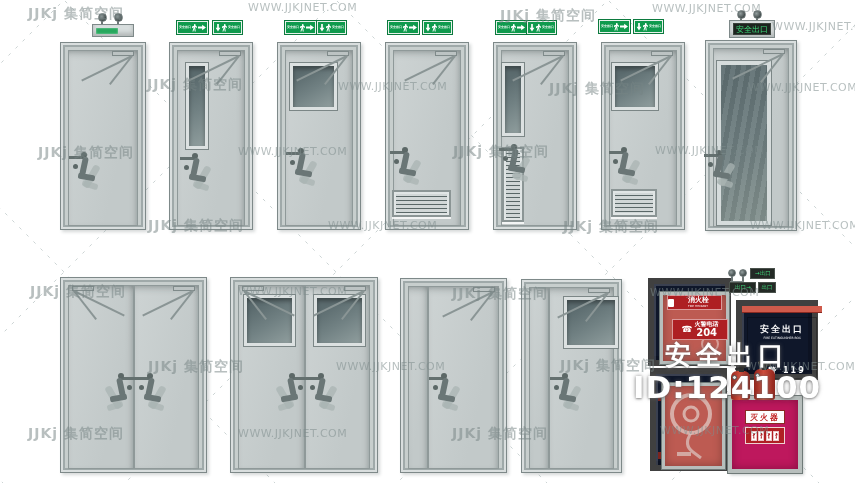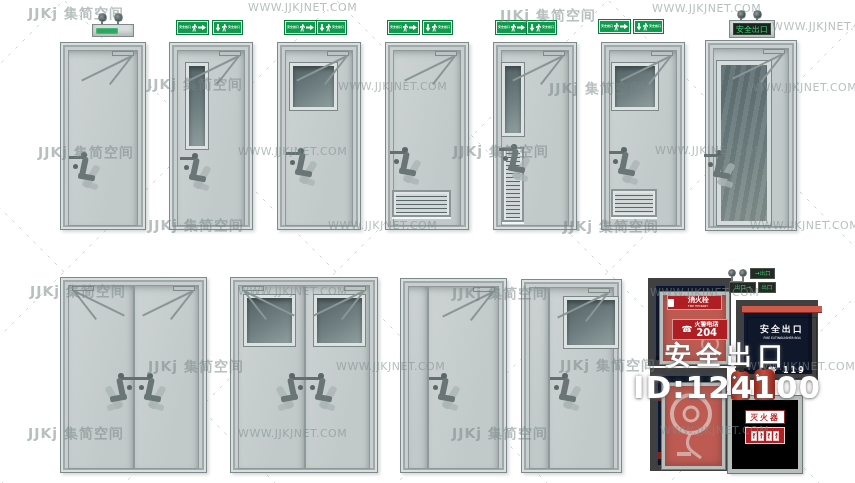--- a/index.html
+++ b/index.html
@@ -65,21 +65,21 @@
 .led-screen{position:absolute;background:#1d241f;border:1px solid #39413b;color:#3ed97a;font-size:8px;
   line-height:12px;text-align:center;overflow:hidden;letter-spacing:0}
 .mini-led{position:absolute;background:#242a26;border:1px solid #4a524c;color:#3fd97a;
   display:flex;align-items:center;justify-content:center;overflow:hidden;z-index:2}
 .mini-led span{font-size:7px;line-height:1;transform:scale(.8);white-space:nowrap}
 
 .red-body{position:absolute;background:#0f172a;border:6px solid #404040;
   box-shadow:inset 2px 2px 0 rgba(255,255,255,.18),inset -4px -4px 0 rgba(0,0,0,.18)}
 .alu{position:absolute;border:3px solid #b7bebc;outline:1px solid #6f7a78;background:#bd5b52;
   box-shadow:inset 0 0 10px rgba(0,0,0,.28)}
-.alu-cab{position:absolute;border:4px solid #b7bebc;outline:1px solid #6f7a78;background:#000000;
+.alu-cab{position:absolute;border:4px solid #b7bebc;outline:1px solid #6f7a78;background:#be185d;
   box-shadow:inset 0 0 10px rgba(0,0,0,.3),2px 2px 3px rgba(110,120,120,.4)}
 .plaque{position:absolute;background:#ae1f23;border:1px solid rgba(255,255,255,.55);color:#fff;
   display:flex;align-items:center;justify-content:center;gap:2px}
 .pl-ico{width:6px;height:8px;background:#fff;border-radius:1px;flex:none}
 .pl-col{display:flex;flex-direction:column;align-items:center;line-height:1.05}
 .pl-t{font-size:7px;font-weight:bold;white-space:nowrap}
 .pl-s{font-size:6px;transform:scale(.45);white-space:nowrap;height:4px;line-height:4px}
 .pl-phone{font-size:9px;line-height:1;flex:none}
 .pl-num{font-size:10px;font-weight:bold;line-height:1}
 .box-top{position:absolute;background:#cf5a4b;border-bottom:1px solid #8a2a22}

